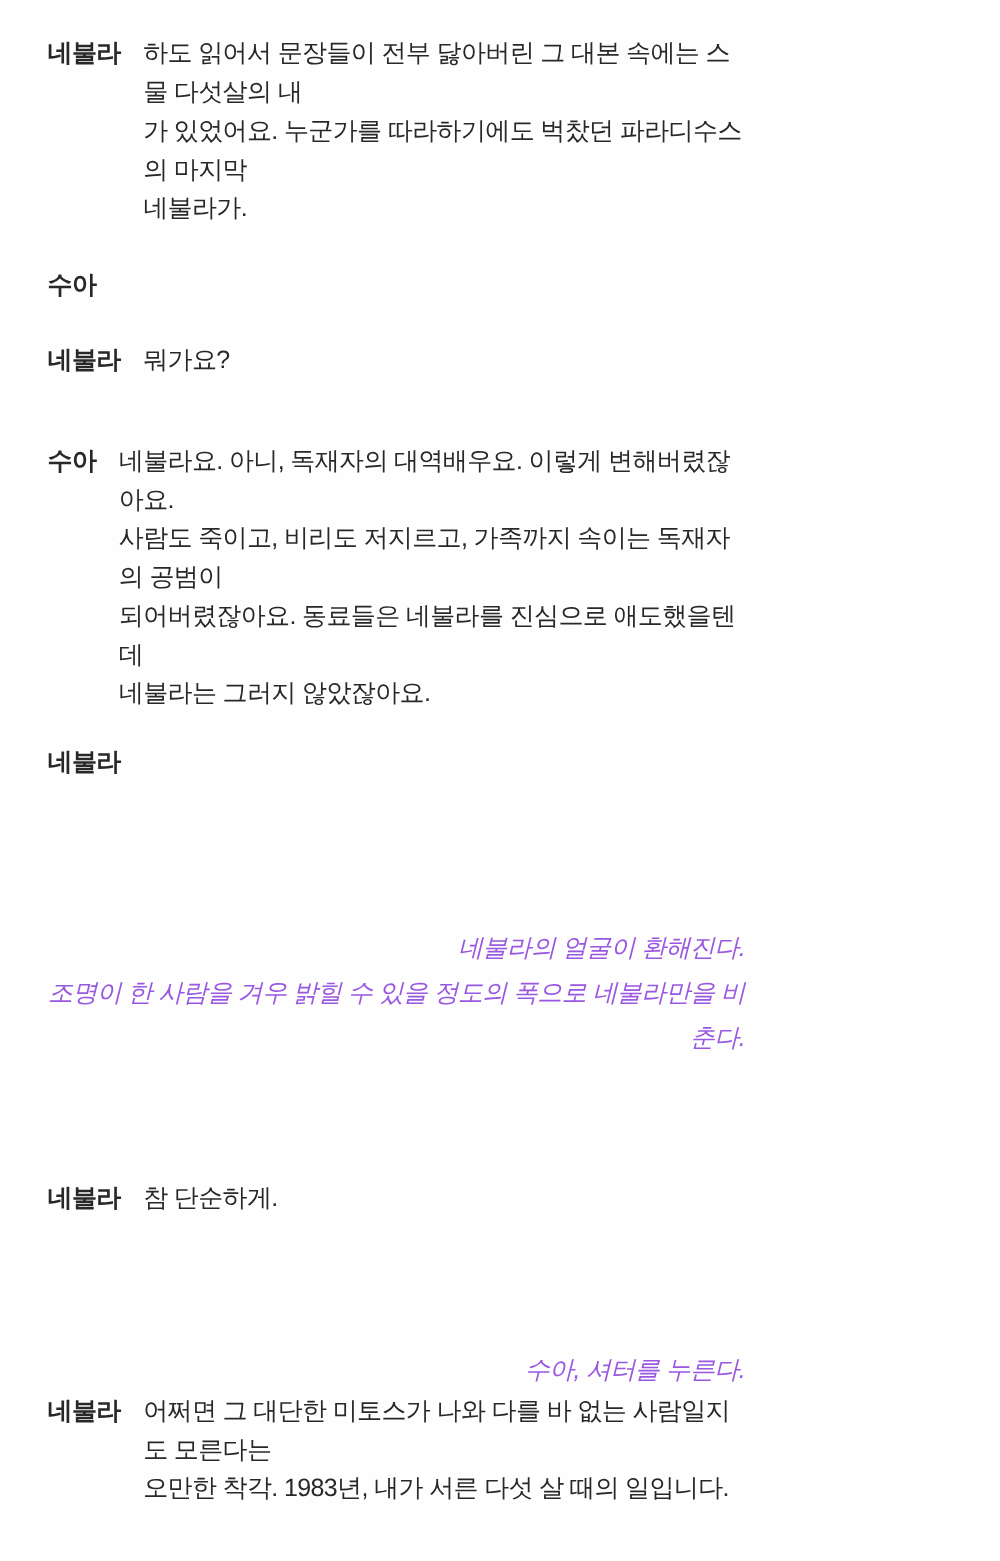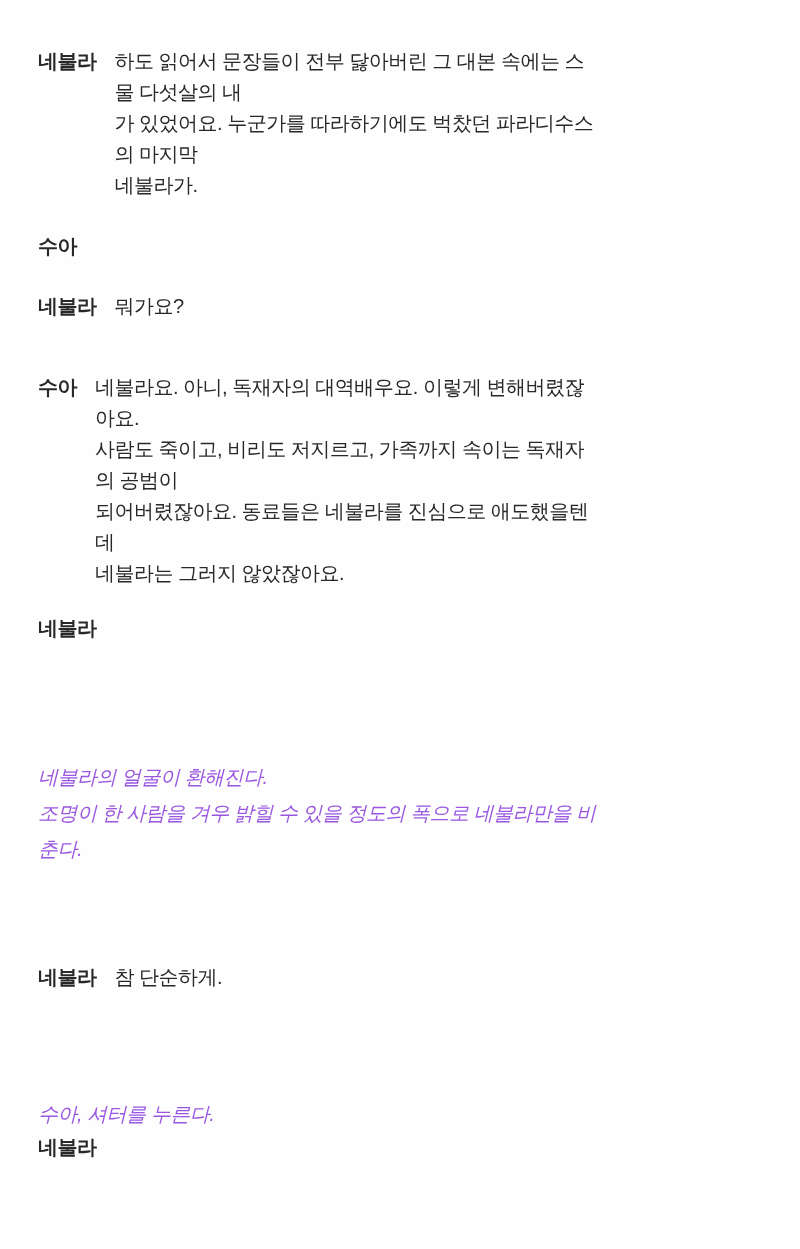--- a/index.html
+++ b/index.html
@@ -11,21 +11,21 @@
   html, body {
     width: 800px;
     height: 1249px;
     background: var(--bg);
     overflow: hidden;
     font-family: "Liberation Sans", "DejaVu Sans", sans-serif;
   }
   .script-page {
     width: 632px;
     height: 1249px;
-    padding: 46px 36px 0 38px;
+    padding: 28px 36px 0 38px;
     background: var(--bg);
   }
   .block {
     display: flex;
     align-items: flex-start;
   }
   .speaker {
     font-weight: 700;
     font-size: 20px;
     line-height: 31px;
@@ -40,21 +40,21 @@
     color: var(--text);
     white-space: pre-line;
     letter-spacing: -0.5px;
   }
   .direction {
     display: block;
     font-size: 20px;
     line-height: 36px;
     color: var(--accent);
     font-style: italic;
-    text-align: left;
+    text-align: right;
     white-space: pre-line;
     letter-spacing: -0.5px;
   }
 </style>
 </head>
 <body>
 
 <div class="script-page">
 
   <div class="block" style="margin-bottom:30px">
@@ -90,15 +90,17 @@
 
   <div class="block" style="margin-bottom:103px">
     <span class="speaker">네불라</span>
     <div class="dialogue-text">참 단순하게.</div>
   </div>
 
   <div class="direction" style="">수아, 셔터를 누른다.</div>
 
   <div class="block">
     <span class="speaker">네불라</span>
+    <div class="dialogue-text">어쩌면 그 대단한 미토스가 나와 다를 바 없는 사람일지도 모른다는
+오만한 착각. 1983년, 내가 서른 다섯 살 때의 일입니다.</div>
   </div>
 
 </div>
 
 </body></html>

